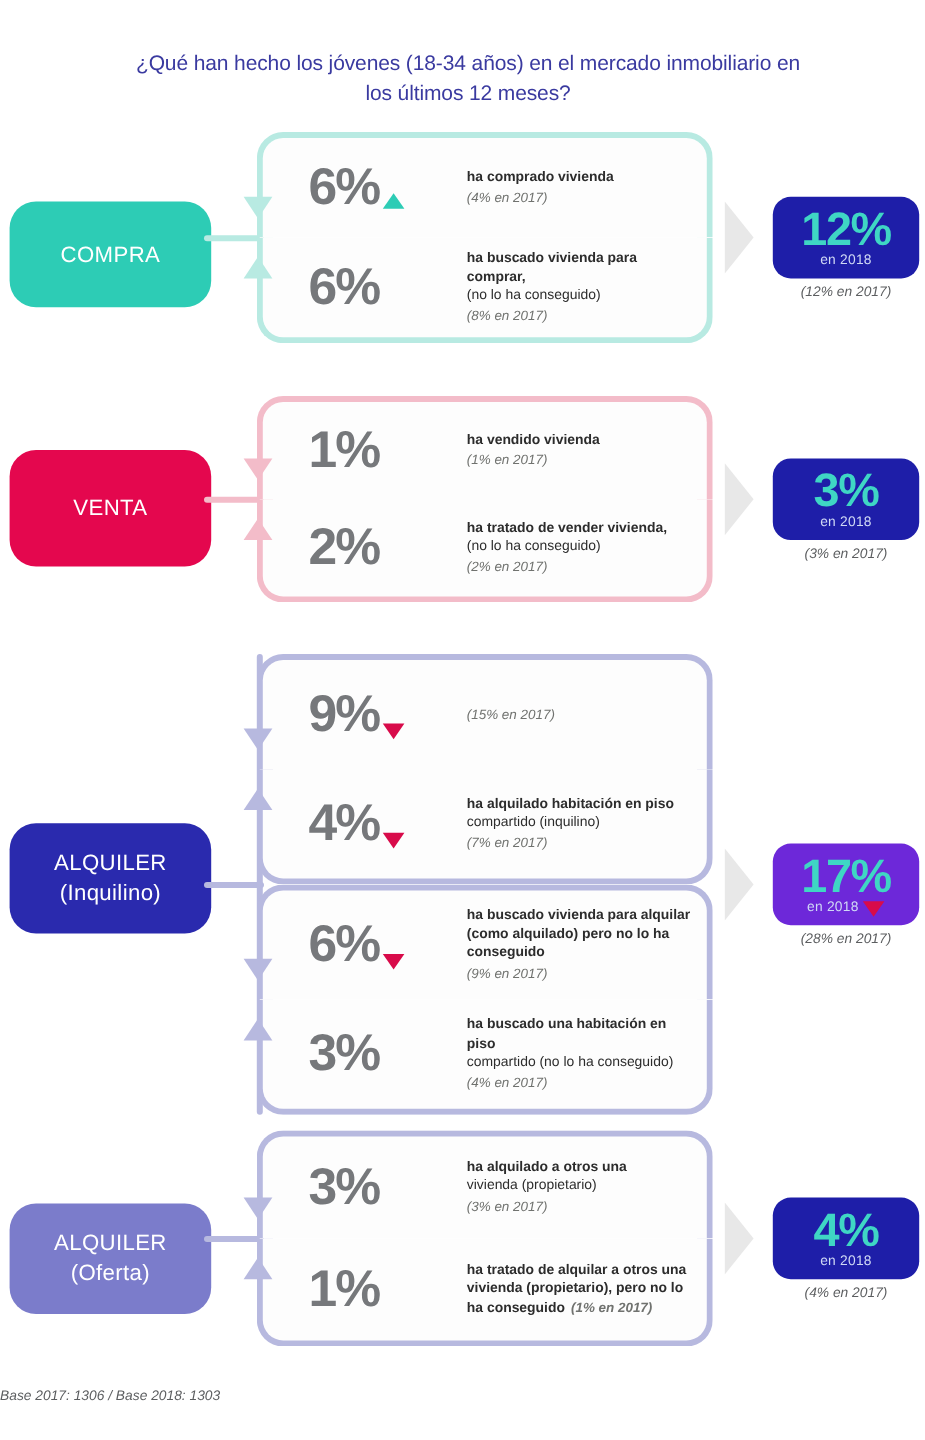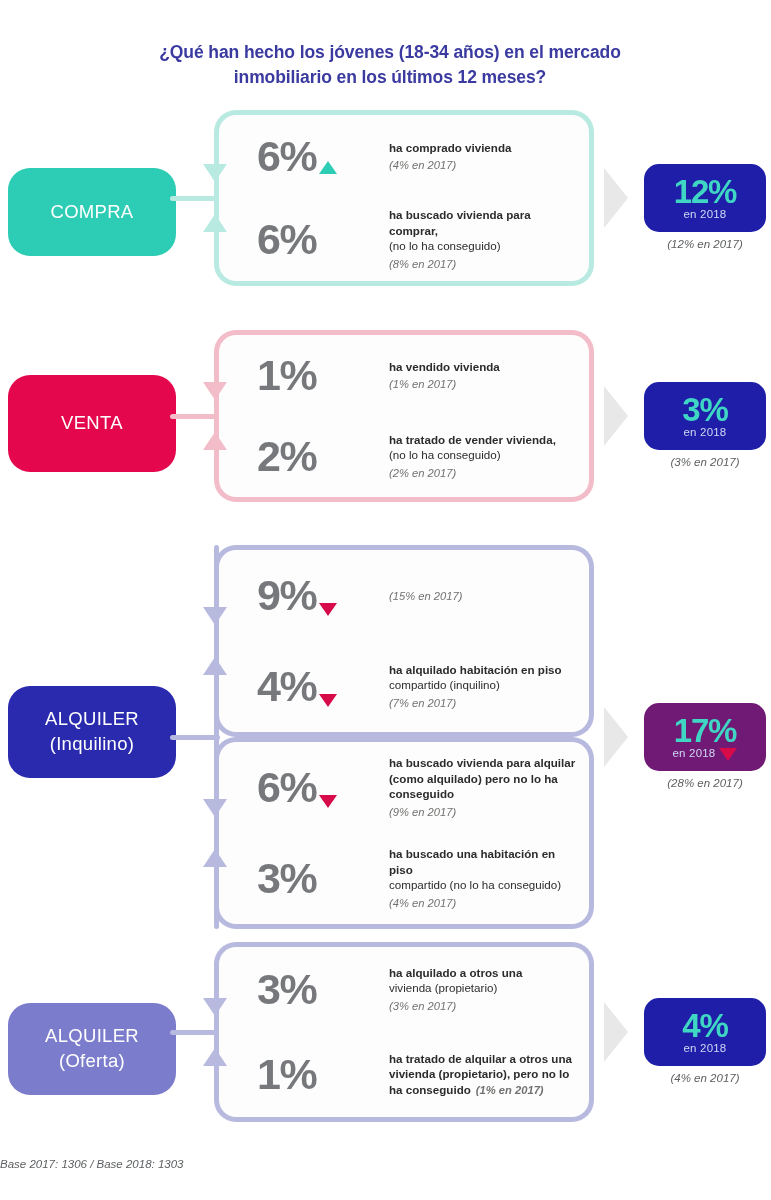--- a/index.html
+++ b/index.html
@@ -22,21 +22,21 @@
 
   
   .title {
     position: absolute;
     left: 110px;
     top: 40px;
     width: 560px;
     text-align: center;
     color: #3A3AA0;
     font-size: 17.5px;
-    font-weight: bold;
+    font-weight: normal;
     line-height: 1.42;
     letter-spacing: -0.1px;
   }
 
   
   .section { position: absolute; left: 0; width: 771px; }
 
   
   .cat-box {
     position: absolute;
@@ -164,21 +164,21 @@
     flex-direction: column;
     align-items: center;
     justify-content: center;
   }
   .badge-pct-line {
     display: flex;
     align-items: flex-end;
     line-height: 1;
   }
   .badge-pct {
-    font-size: 33px;
+    font-size: 39px;
     font-weight: bold;
     color: #3FD6C4;
     letter-spacing: -1.2px;
     line-height: 0.95;
   }
   .badge-year-line {
     display: flex;
     align-items: center;
     margin-top: 1px;
   }
@@ -333,21 +333,21 @@
         <div class="row bottom" style="top: 288px; height: 96px; border-color: rgb(183, 185, 223);">
           <div class="row-inner">
             <div class="pct-wrap">
               <div class="pct">3%</div>
             </div>
             <div class="desc"><div class="desc-main">ha buscado una habitación en piso<br><span class="light"> compartido (no lo ha conseguido)</span></div><span class="desc-prev">(4% en 2017)</span></div>
           </div>
         </div>
         <div class="arrowhead up" style="border-bottom-color: rgb(183, 185, 223); top: 304px;"></div>
         <div class="chevron" style="left: 604px; top: 162px; border-left-color: rgb(232, 232, 232);"></div>
-        <div class="badge" style="left: 644px; top: 158px; background: #701a75;">
+        <div class="badge" style="left: 644px; top: 158px; background: #6d28d9;">
           <div class="badge-pct-line">
             <div class="badge-pct" style="color: rgb(63, 214, 196);">17%</div>
           </div>
           <div class="badge-year-line">
             <div class="badge-year" style="color: rgb(207, 216, 245);">en 2018</div>
             <div class="badge-tri down"></div>
           </div>
         </div>
         <div class="badge-prev" style="left: 630px; top: 232px;">(28% en 2017)</div>
       </div>

